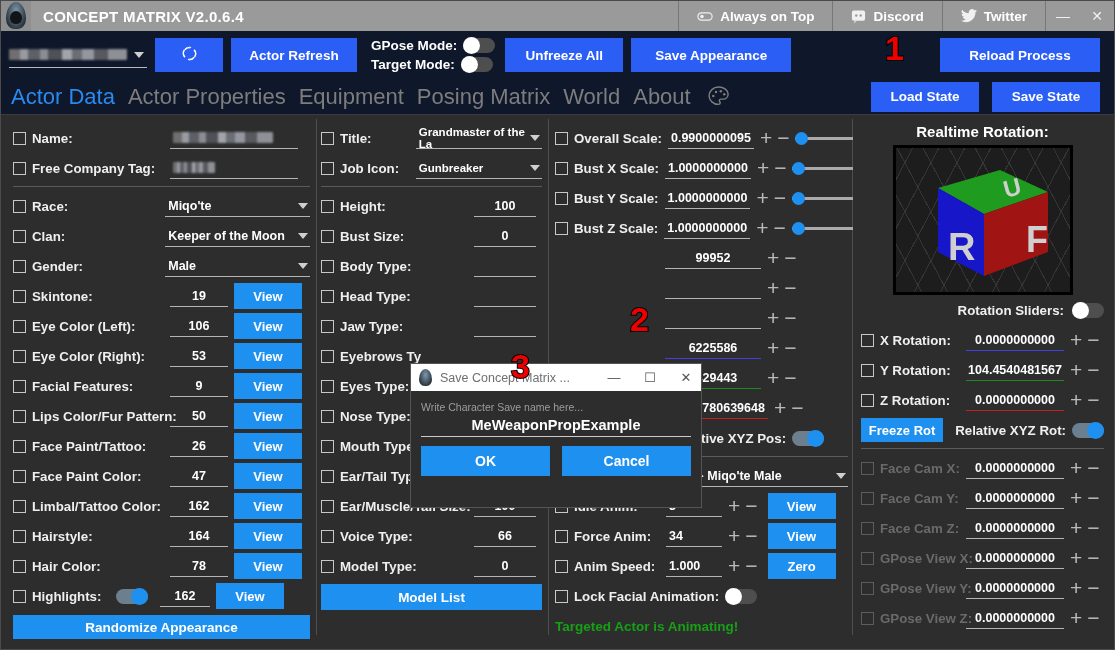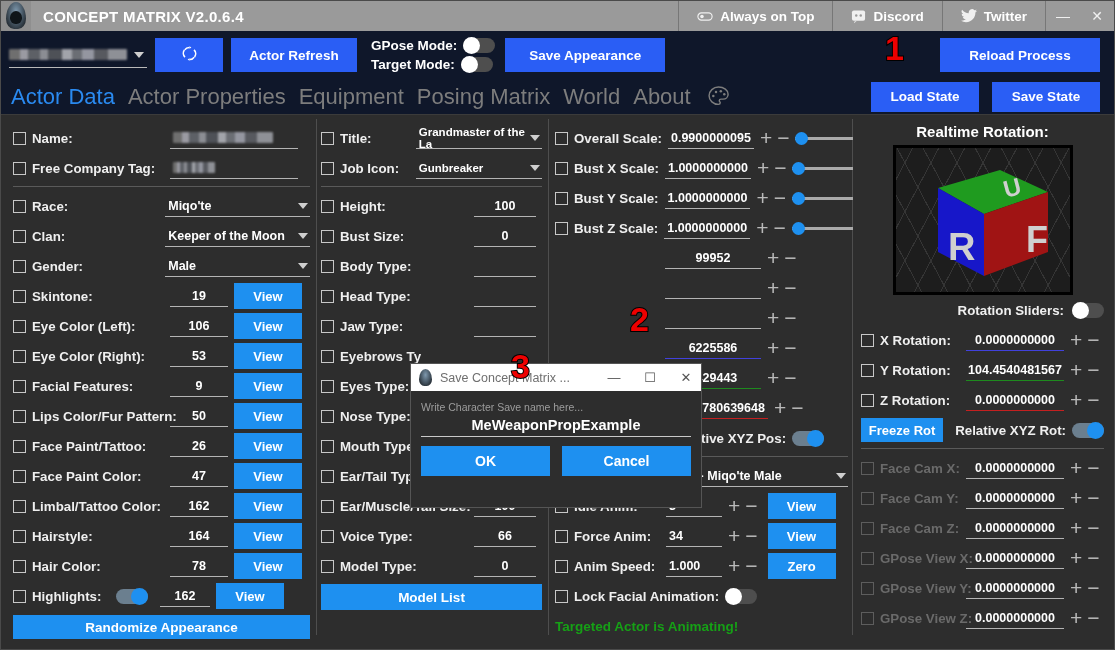--- a/index.html
+++ b/index.html
@@ -378,20 +378,21 @@
           </div>
       </div>
       <div class="mode-row">
         <span class="lbl">Target Mode:</span>
         <div class="toggle">
             <div class="knob"></div>
           </div>
       </div>
     </div>
 
+    <button class="btn" style="width:118px;height:34px">Unfreeze All</button>
     <button class="btn" style="width:160px;height:34px">Save Appearance</button>
     <div class="grow"></div>
     <button class="btn" style="width:160px;height:34px;margin-right:6px">Reload Process</button>
   </div>
 
   <div class="tabbar">
     <div class="tab active">Actor Data</div>
     <div class="tab">Actor Properties</div>
     <div class="tab">Equipment</div>
     <div class="tab">Posing Matrix</div>

